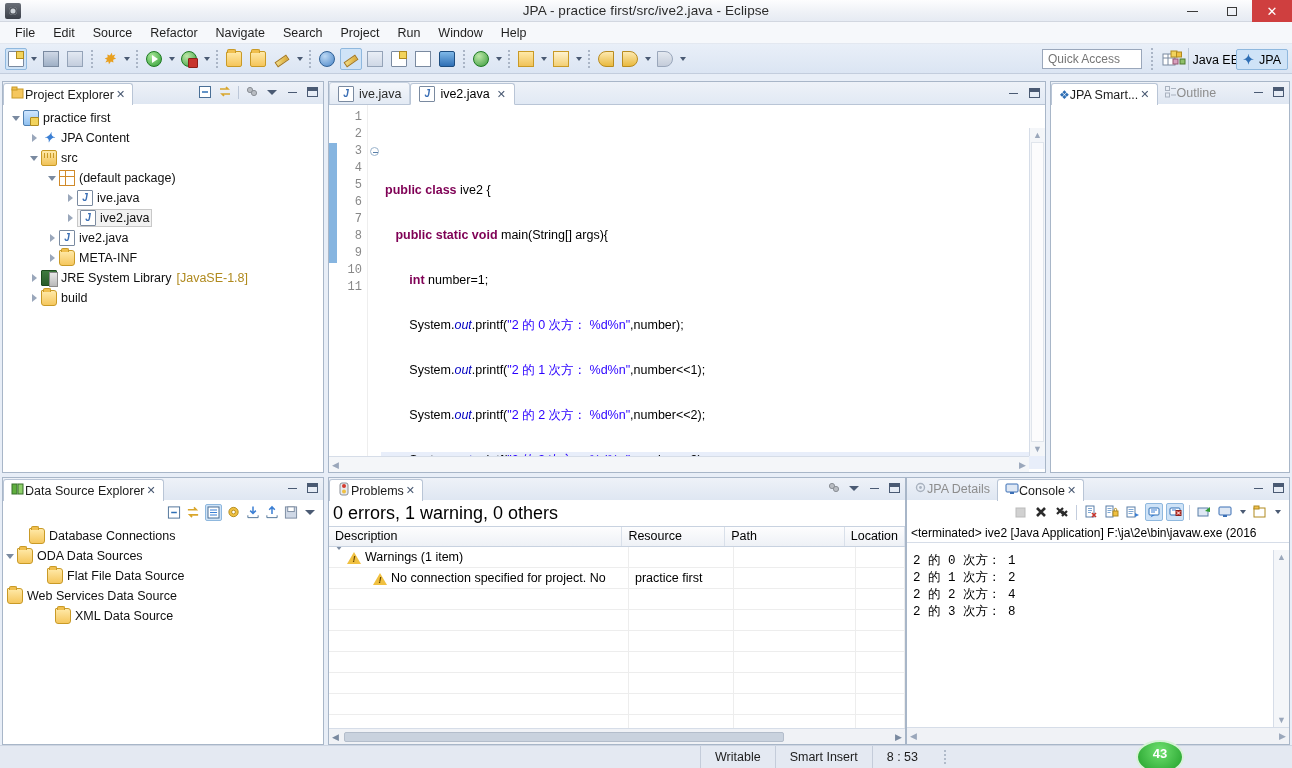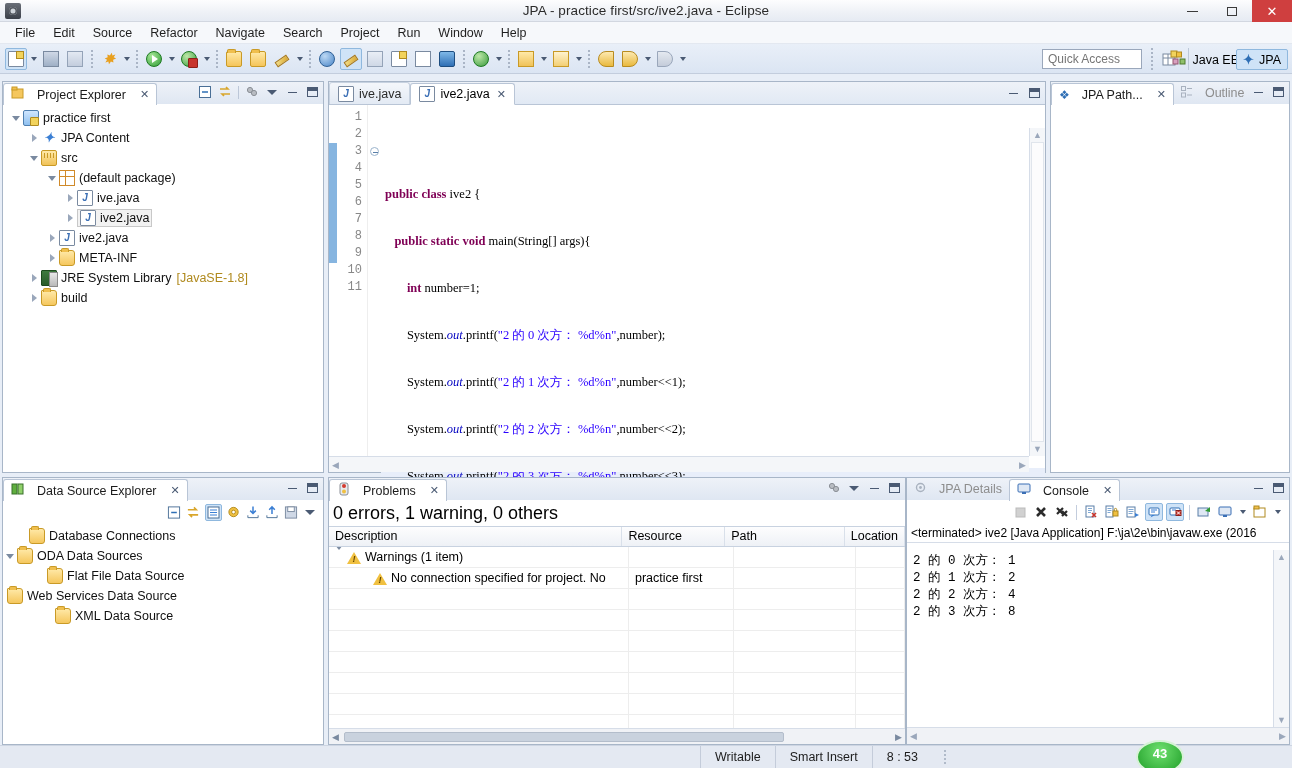--- a/index.html
+++ b/index.html
@@ -92,21 +92,21 @@
   .pvsep{ position:absolute; right:103px; top:48px; width:1px;height:22px;background:#bcc7d8; }
   .persp{ position:absolute; top:49px; height:21px; display:flex;align-items:center;
           gap:5px; padding:0 6px; font-size:12.5px; }
   .persp.jee{ right:47px; }
   .persp.jpa{ right:4px; background:#cfe3f7; border:1px solid #8fb8de; border-radius:2px; }
 
   
   .panel{ position:absolute; background:#fff; border:1px solid #a8b6c8; }
   .ptabs{ height:22px; background:linear-gradient(#eef2f8,#dfe7f2);
           display:flex; align-items:flex-end; position:relative;}
-  .ptab{ display:flex;align-items:center;gap:12px; height:22px; padding:0 7px;
+  .ptab{ display:flex;align-items:center;gap:0; height:22px; padding:0 7px;
          font-size:12.5px; color:#1b1b1b; }
   .ptab.active{ background:#fff; border:1px solid #b9c5d6; border-bottom:none;
                 border-radius:3px 3px 0 0; position:relative; top:1px;}
   .ptab.inactive{ color:#8d8d8d; }
   .xglyph{ font-size:11px; color:#4a5a73; margin-left:2px; }
   .pbtns{ position:absolute; right:4px; top:3px; display:flex; gap:6px; align-items:center; }
   .pb{ width:14px;height:14px; display:flex;align-items:center;justify-content:center; }
   .pb .minl{ width:9px;border-bottom:1.6px solid #4a5a73; }
   .pb .maxb{ width:11px;height:10px;border:1.4px solid #4a5a73; }
   .pb .maxb:before{content:"";display:block;height:2.5px;background:#4a5a73;}
@@ -162,21 +162,21 @@
   .gutter-change .bar{ position:absolute; left:0; width:8px; background:#86b5e0; }
   .linenos{ width:30px; background:#fff; text-align:right; padding-right:5px;
     font-family:"Liberation Mono", monospace; font-size:12px; color:#888; padding-top:4px; }
   .linenos div{ height:17px; line-height:17px; position:relative;}
   .foldcol{ width:14px; background:#fff; padding-top:4px; border-left:1px solid #eee; }
   .foldcol div{ height:17px; line-height:17px; text-align:center; }
   .fold{ display:inline-block; width:9px;height:9px;border:1px solid #9ab3cc;border-radius:50%;
          background:#fff; position:relative; vertical-align:middle;}
   .fold:before{ content:""; position:absolute;left:1.5px;top:3.5px;width:5px;border-top:1px solid #5a7fa8; }
   .codelines{ flex:1; position:relative; padding-top:4px;
-              font-family:Liberation Serif, serif; font-size:12.5px; white-space:pre; }
+              font-family:Liberation Sans, sans-serif; font-size:12.5px; white-space:pre; }
   .cl{ height:17px; line-height:17px; padding-left:4px; }
   .cl.hl{ background:#e8eefa; }
   .kw{ color:#7f0055; font-weight:bold; }
   .str{ color:#2a00ff; }
   .fld{ color:#0000c0; font-style:italic; }
   .vsb{ position:absolute; right:0; top:23px; bottom:16px; width:16px;
         background:#f4f6f9; border-left:1px solid #d6dde8; }
   .vsb .thumb{ position:absolute; left:1px; right:1px; top:14px; bottom:14px;
         background:#fcfcfd; border:1px solid #e0e5ec; }
   .sbar-arrow{ position:absolute;left:0;right:0;height:14px;display:flex;align-items:center;justify-content:center;color:#9aa7bb;font-size:9px;}
@@ -557,21 +557,21 @@
         <span>◀</span>
         <span>▶</span>
       </div>
     </div>
   </div>
 
   <div class="panel" id="outline">
     <div class="ptabs">
       <div class="ptab active">
         <span style="color:#2f6fb5;font-size:12px;">❖</span>
-        <span>JPA Path...</span>
+        <span>JPA Smart...</span>
         <span class="xglyph">✕</span>
       </div>
       <div class="ptab inactive">
         <span>
           <svg width="12" height="12" viewBox="0 0 12 12">
               <rect x="0.5" y="0.5" width="4" height="4" fill="none" stroke="#a9b2bf"></rect>
               <rect x="0.5" y="7" width="4" height="4" fill="none" stroke="#a9b2bf"></rect>
               <path d="M6 2.5h5M6 9h5" stroke="#a9b2bf"></path>
             </svg>
         </span>

